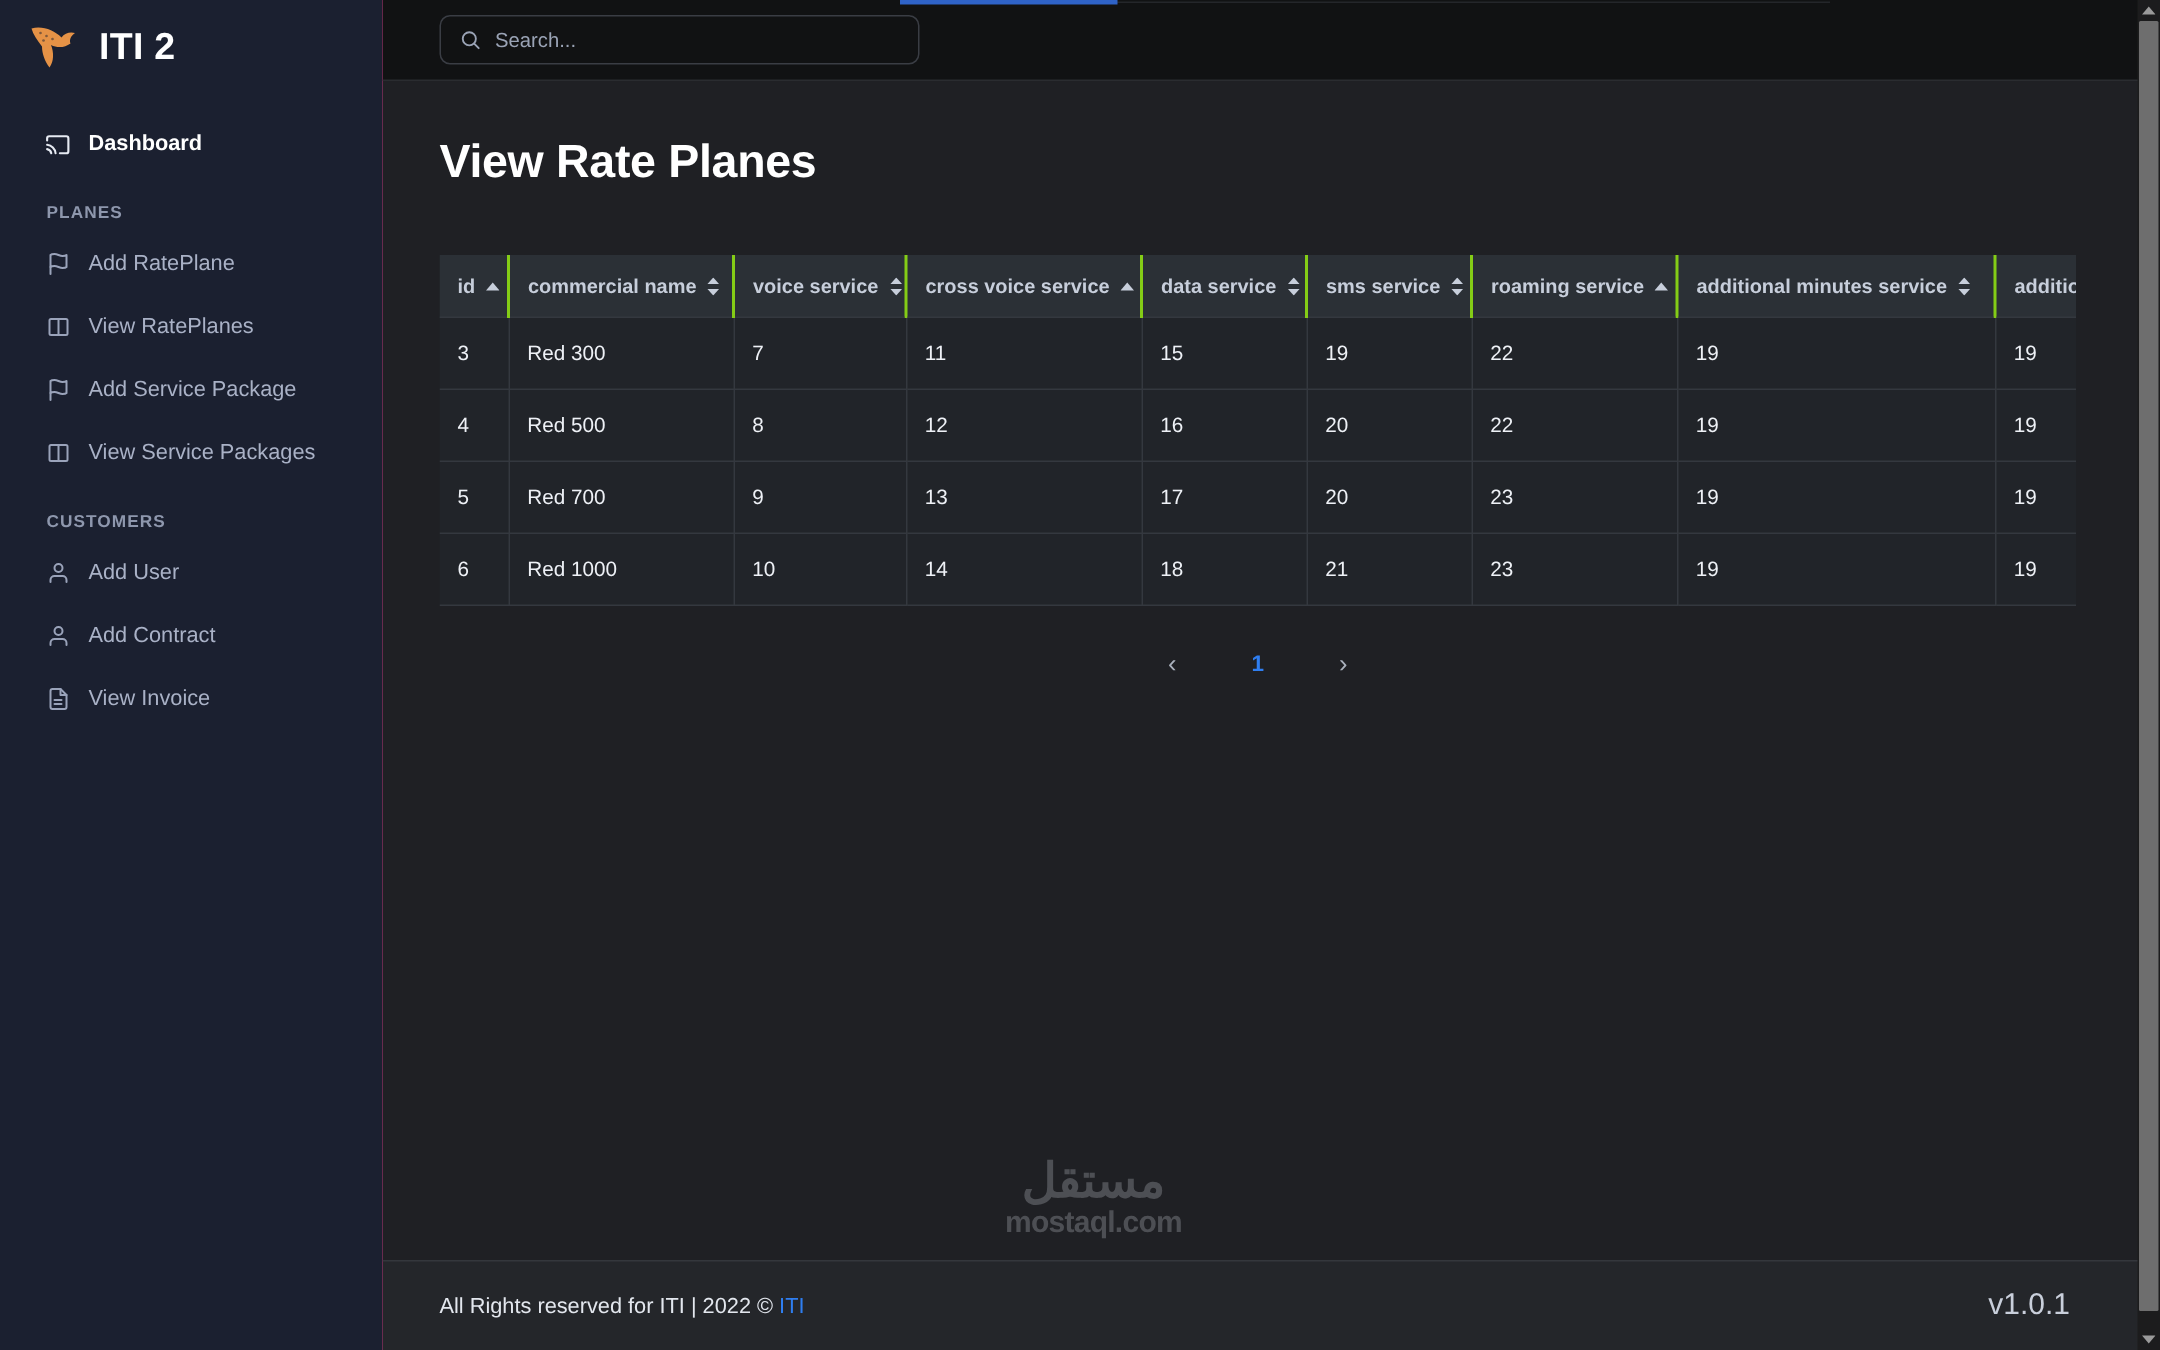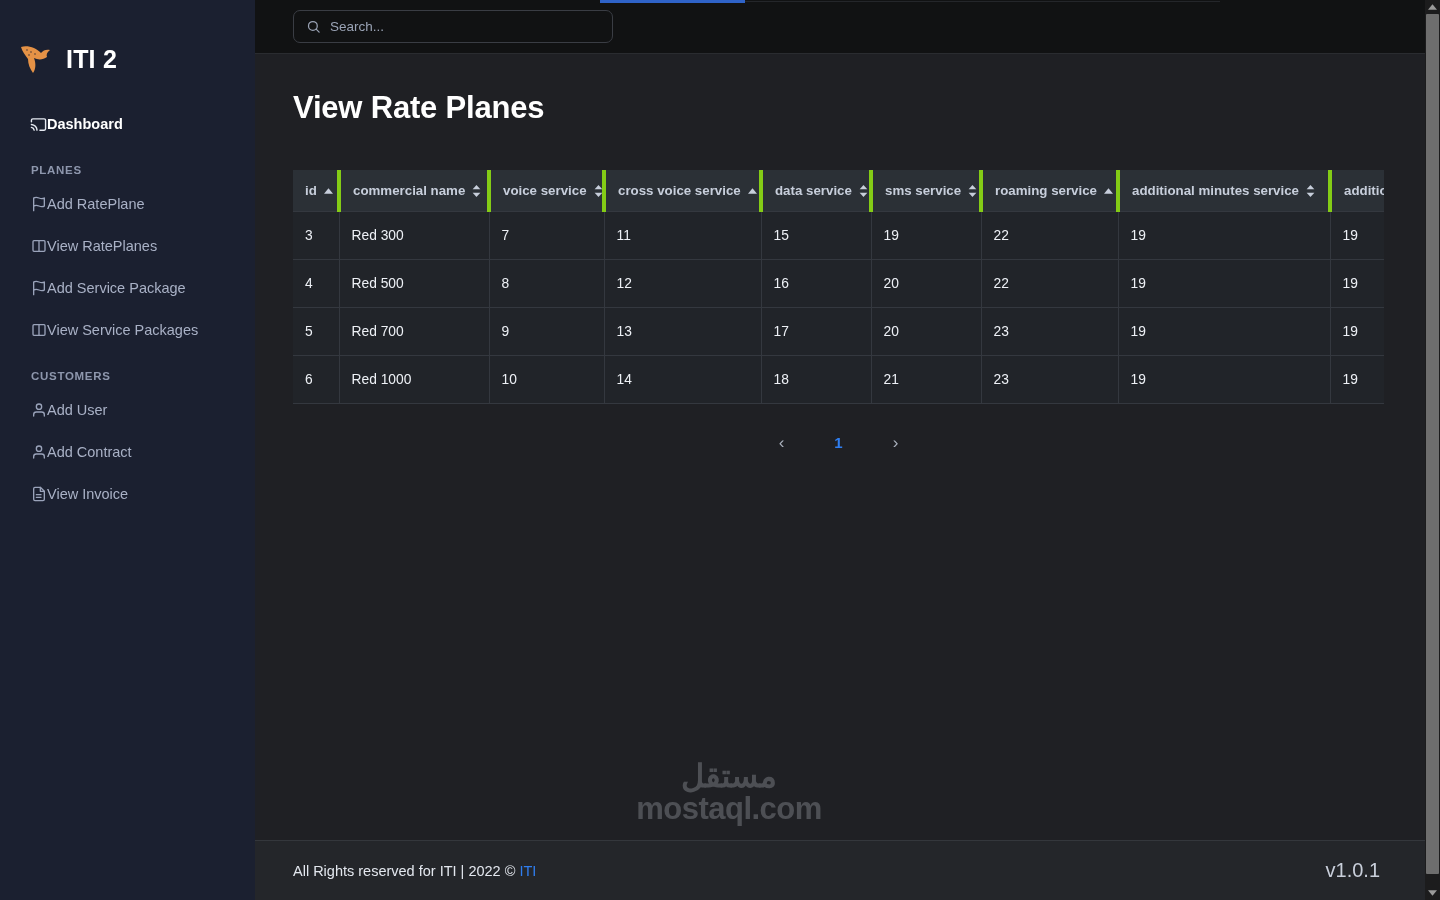--- a/index.html
+++ b/index.html
@@ -28,42 +28,41 @@
     padding-top: 0;
     overflow: hidden;
   }
 
   .brand {
     display: flex;
     align-items: center;
     height: 62px;
     padding-left: 16px;
     gap: 10px;
-    margin-top: 28px;
   }
   .brand-logo {
     width: 40px;
     height: 40px;
     flex: 0 0 40px;
     display: block;
   }
   .brand-title {
     font-size: 25px;
     font-weight: 700;
     color: #ffffff;
     letter-spacing: 0.2px;
     line-height: 1;
   }
 
   .nav-top { margin-top: 18px; }
 
   .nav-item {
     display: flex;
     align-items: center;
-    gap: 0;
+    gap: 12px;
     height: 32px;
     padding-left: 30px;
     color: #a9b1c6;
     font-size: 14.5px;
     cursor: pointer;
     text-decoration: none;
   }
   .nav-item.active { color: #ffffff; font-weight: 600; }
   .nav-item .nav-ico {
     width: 17px;
@@ -180,21 +179,21 @@
     table-layout: fixed;
     width: 1400px;
   }
   table.grid thead th {
     background: #2b3036;
     color: #c7cedb;
     font-size: 13.3px;
     font-weight: 700;
     text-align: left;
     padding: 13px 0 13px 12px;
-    border-right: 4px solid #84cc16;
+    border-right: 2px solid #84cc16;
     white-space: nowrap;
     cursor: pointer;
     vertical-align: middle;
   }
   table.grid thead th:last-child { border-right: 0; }
   th .th-inner { display: inline-flex; align-items: center; gap: 7px; }
   .sort-ico { display: inline-flex; flex-direction: column; line-height: 0; }
   .sort-ico svg { display: block; }
 
   table.grid tbody td {
@@ -261,21 +260,21 @@
     user-select: none;
   }
   #watermark .wm-ar {
     font-size: 32px;
     font-weight: 700;
     line-height: 1.05;
     letter-spacing: 1px;
     direction: rtl;
   }
   #watermark .wm-en {
-    font-size: 31px;
+    font-size: 20px;
     font-weight: 700;
     line-height: 1.05;
     letter-spacing: -0.5px;
   }
 
   
   #footer {
     position: relative;
     flex: 0 0 60px;
     height: 60px;

